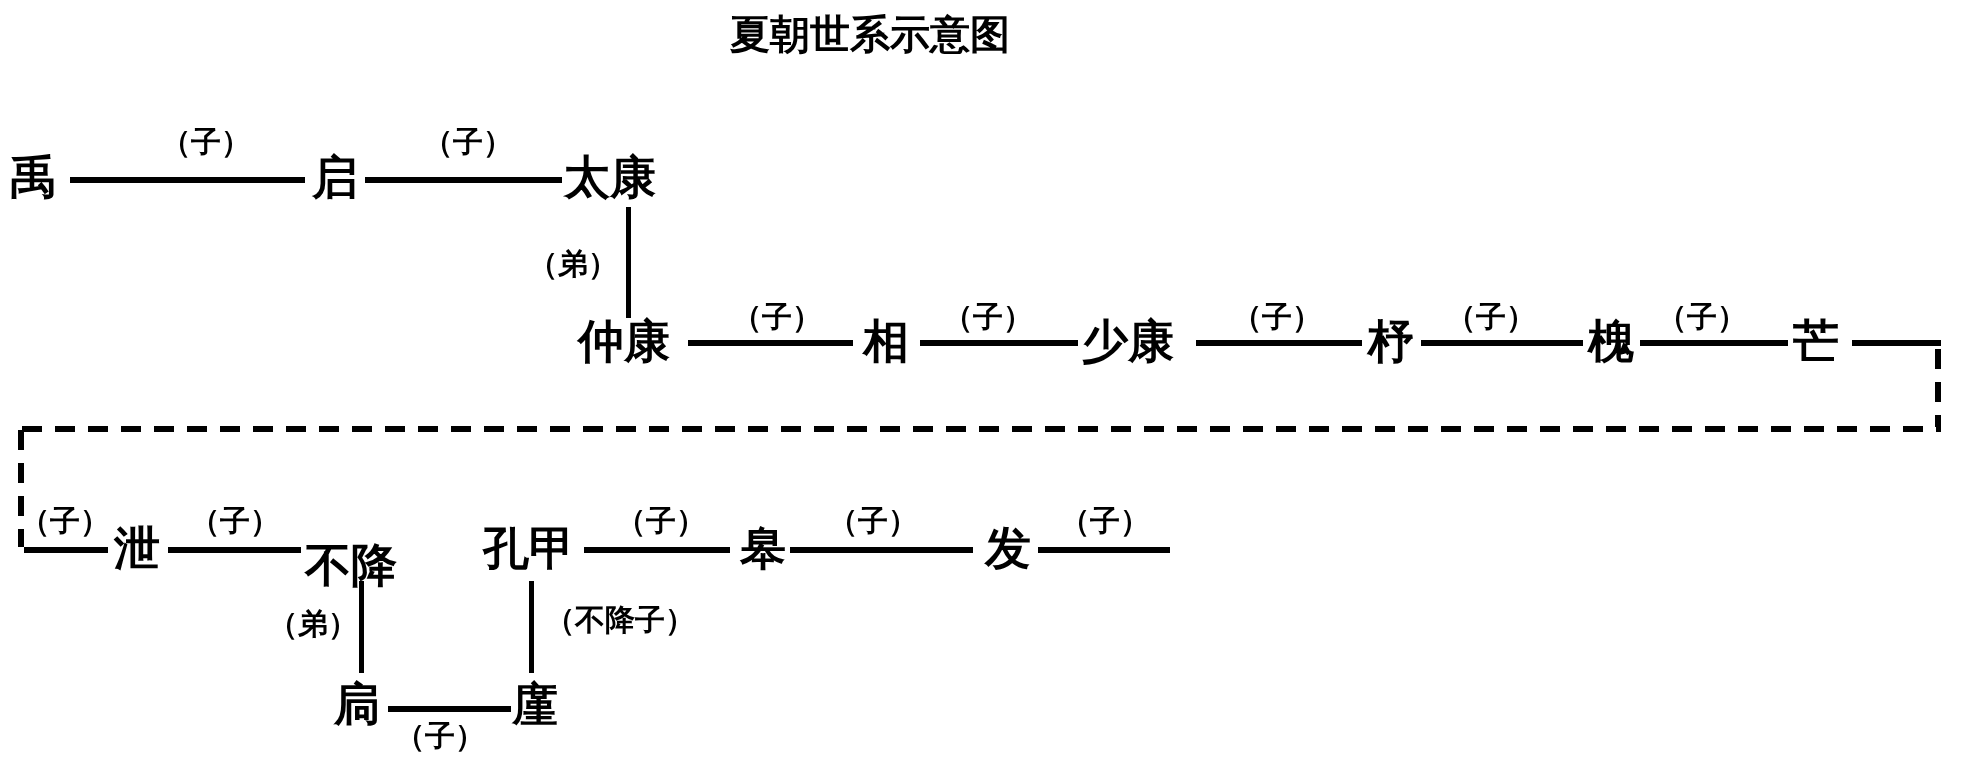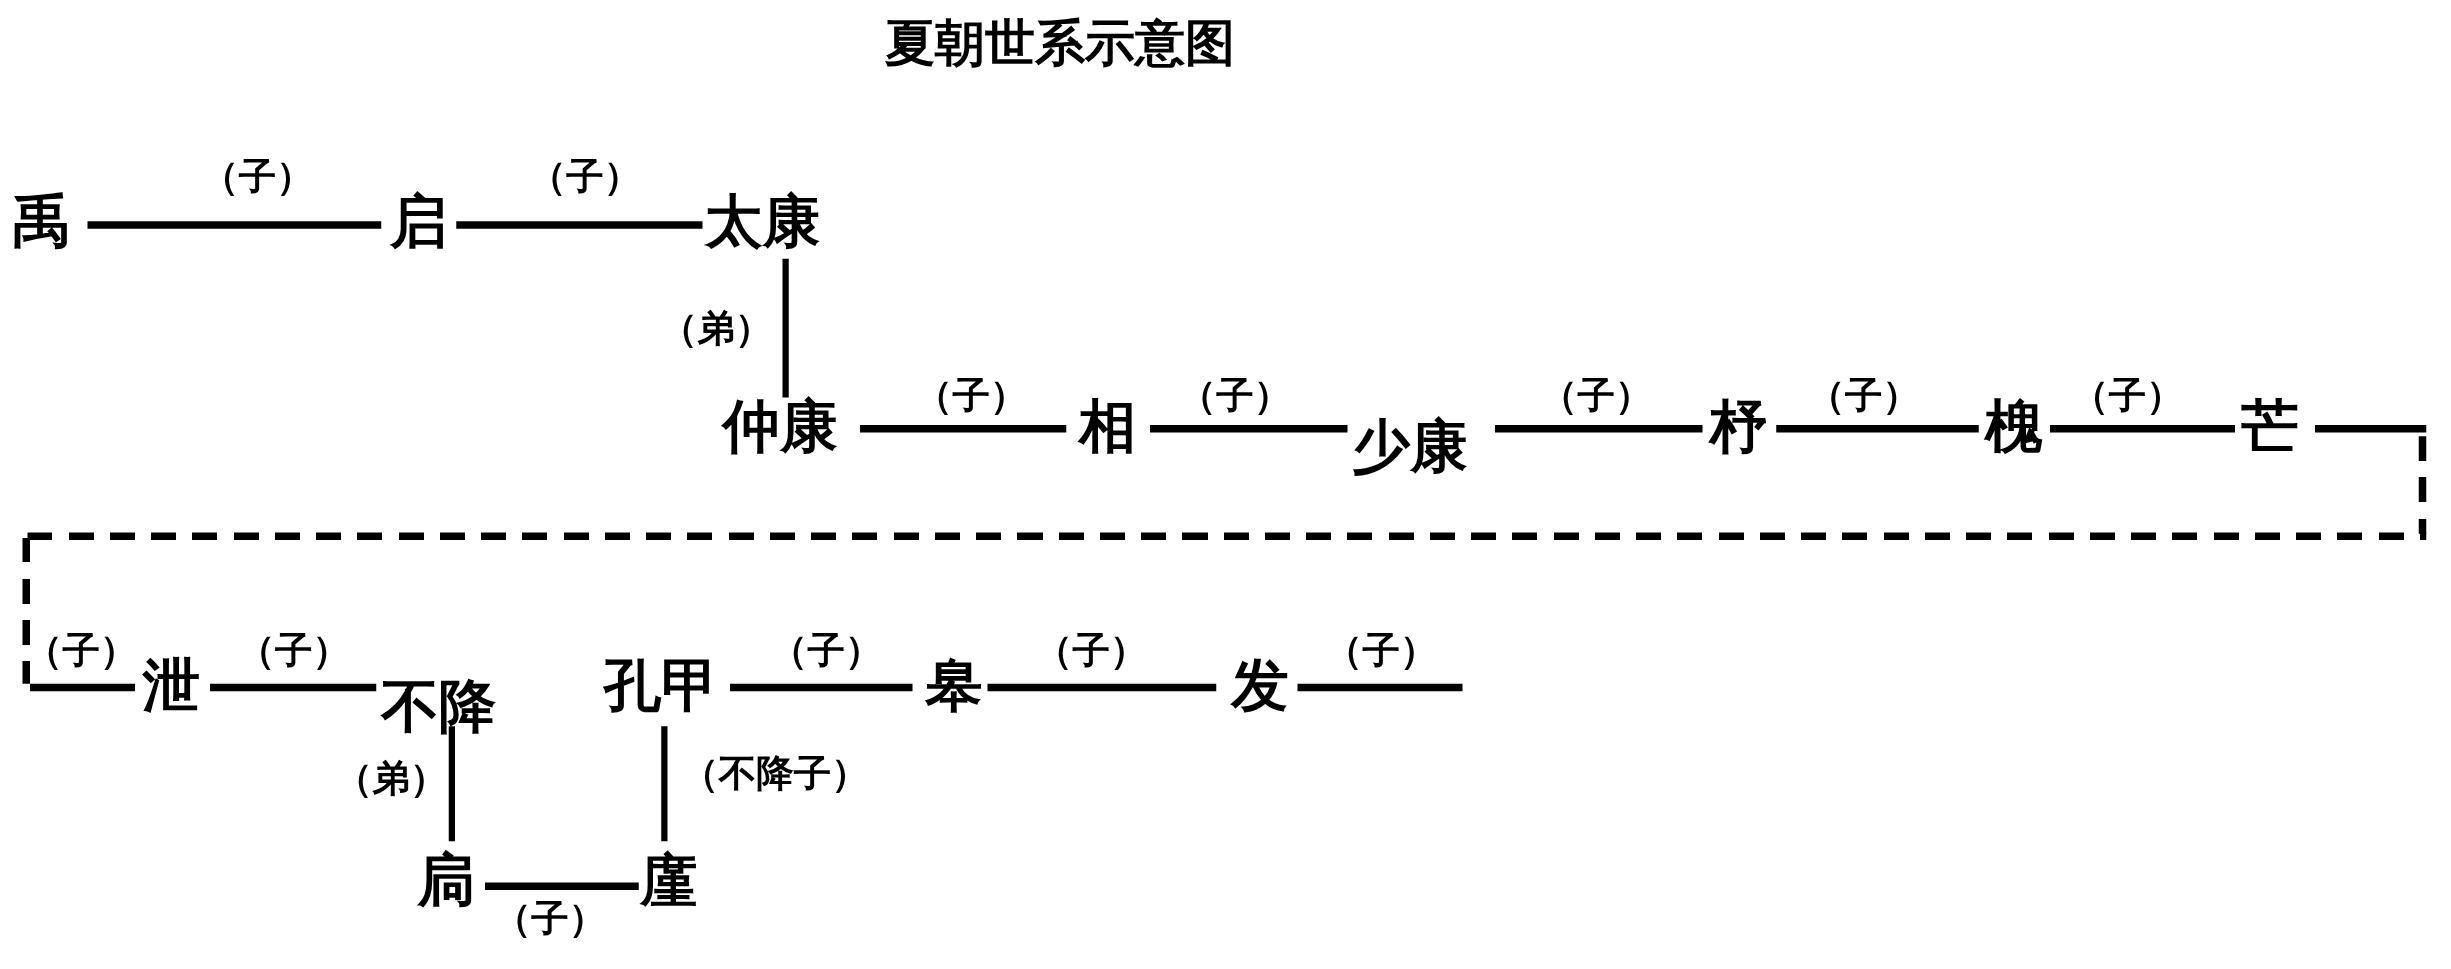--- a/index.html
+++ b/index.html
@@ -56,40 +56,40 @@
     position: absolute;
     width: 6px;
     background: repeating-linear-gradient(180deg, #000 0px, #000 20px, transparent 20px, transparent 33px);
   }
 </style>
 </head>
 <body>
 
 <div id="canvas">
 
-  <div class="title" style="left:708px; top:13px;">夏朝世系示意图</div>
+  <div class="title" style="left:730px; top:13px;">夏朝世系示意图</div>
 
   <div class="name" style="left:10px; top:155px;">禹</div>
   <div class="hline" style="left:70px; top:177px; width:235px;"></div>
   <div class="rel-label" style="left:161px; top:127px;">（子）</div>
   <div class="name" style="left:312px; top:155px;">启</div>
   <div class="hline" style="left:365px; top:177px; width:197px;"></div>
   <div class="rel-label" style="left:423px; top:127px;">（子）</div>
   <div class="name" style="left:564px; top:155px;">太康</div>
 
   <div class="vline" style="left:626px; top:207px; height:111px;"></div>
   <div class="rel-label" style="left:528px; top:249px;">（弟）</div>
 
   <div class="name" style="left:578px; top:319px;">仲康</div>
   <div class="hline" style="left:688px; top:340px; width:165px;"></div>
   <div class="rel-label" style="left:732px; top:302px;">（子）</div>
   <div class="name" style="left:863px; top:319px;">相</div>
   <div class="hline" style="left:920px; top:340px; width:158px;"></div>
   <div class="rel-label" style="left:943px; top:302px;">（子）</div>
-  <div class="name" style="left:1082px; top:335px;">少康</div>
+  <div class="name" style="left:1082px; top:319px;">少康</div>
   <div class="hline" style="left:1196px; top:340px; width:166px;"></div>
   <div class="rel-label" style="left:1232px; top:302px;">（子）</div>
   <div class="name" style="left:1368px; top:319px;">杼</div>
   <div class="hline" style="left:1421px; top:340px; width:162px;"></div>
   <div class="rel-label" style="left:1446px; top:302px;">（子）</div>
   <div class="name" style="left:1588px; top:319px;">槐</div>
   <div class="hline" style="left:1640px; top:340px; width:148px;"></div>
   <div class="rel-label" style="left:1657px; top:302px;">（子）</div>
   <div class="name" style="left:1793px; top:319px;">芒</div>
   <div class="hline" style="left:1852px; top:340px; width:89px;"></div>

